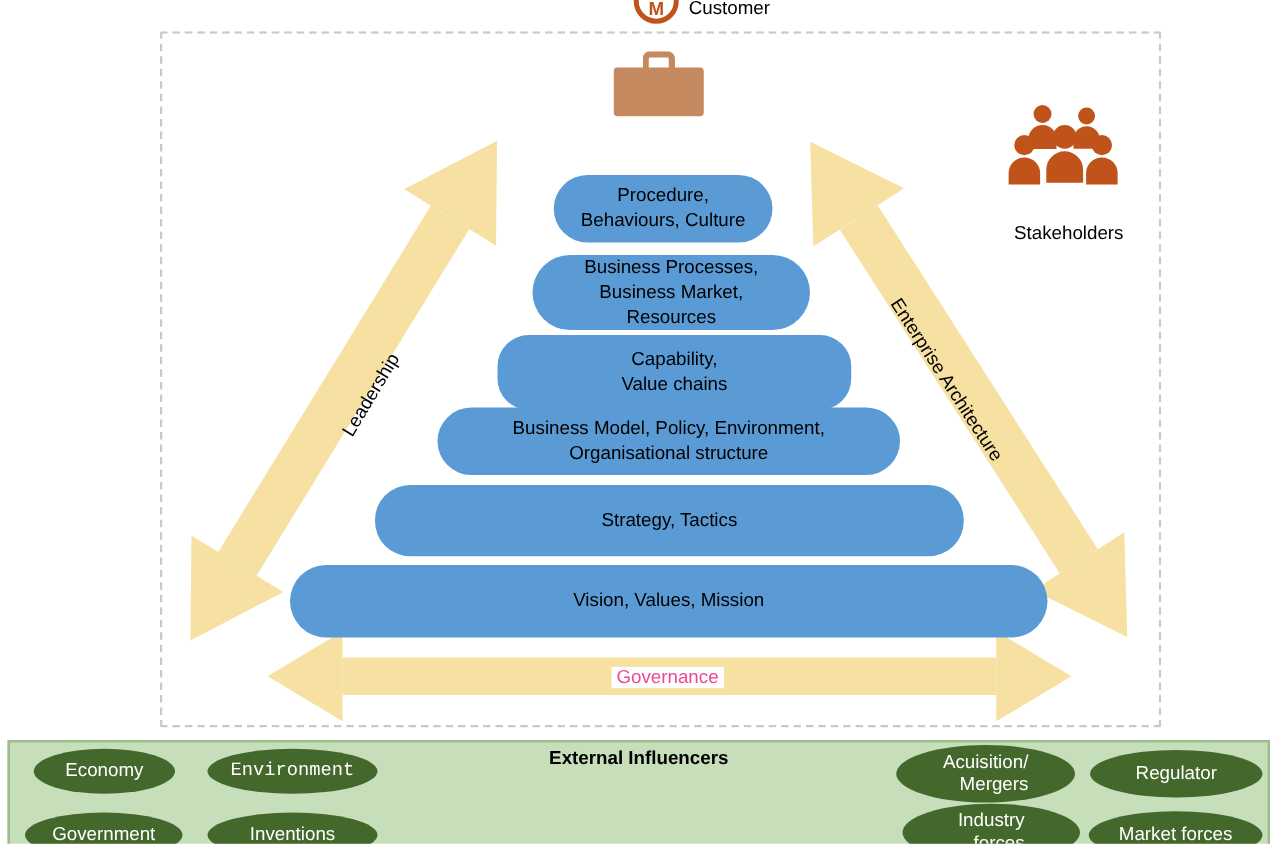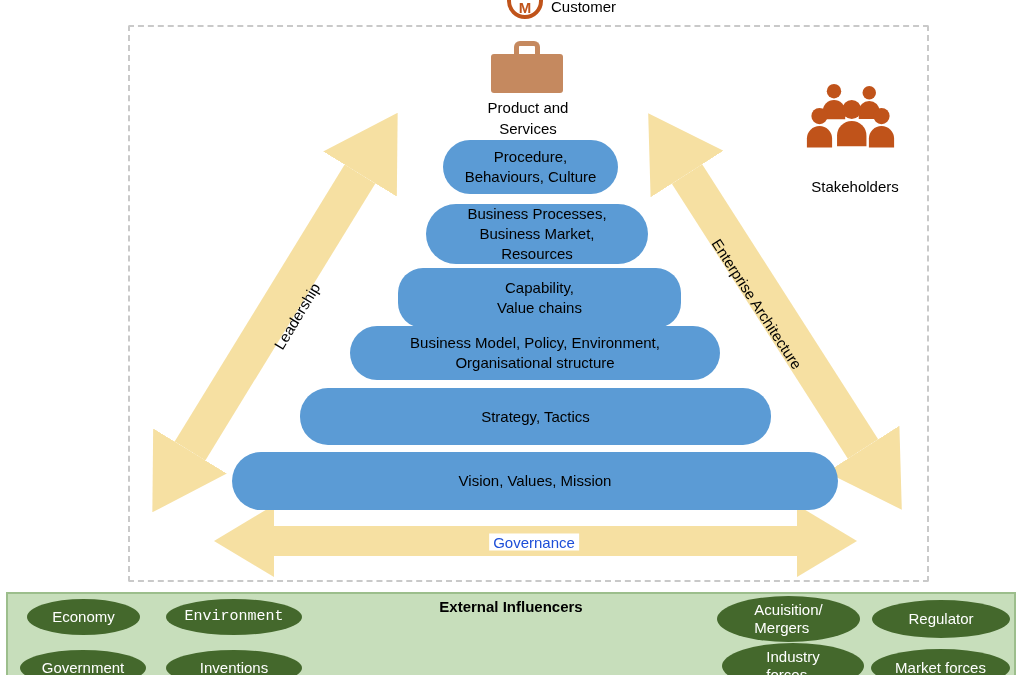--- a/index.html
+++ b/index.html
@@ -24,21 +24,21 @@
     text-align:center;white-space:pre-line;
     font-size:15px;line-height:20px;
   }
   
   .arrow-label{
     position:absolute;font-size:15px;color:#000;white-space:nowrap;
     transform-origin:center center;
   }
   .governance{
     position:absolute;left:534px;top:542px;transform:translate(-50%,-50%);
-    background:#ffffff;padding:0 4px;font-size:15px;color:#1d4ed8;
+    background:#ffffff;padding:0 4px;font-size:15px;color:#ec4899;
   }
   
   .customer-icon{
     position:absolute;left:507px;top:-17px;width:36px;height:36px;
     border:4px solid #C0531A;border-radius:50%;box-sizing:border-box;
     display:flex;align-items:flex-end;justify-content:center;
     color:#C0531A;font-weight:bold;font-size:15px;line-height:15px;
     background:#fff;
   }
   .customer-text{position:absolute;left:551px;top:-2px;font-size:15px;}
@@ -68,21 +68,21 @@
     background:#C7DEBB;border:2px solid #9CBE8C;box-sizing:border-box;
   }
   .band-title{
     position:absolute;left:0;right:0;top:4px;text-align:center;
     font-weight:bold;font-size:15px;color:#000;
   }
   .oval{
     position:absolute;background:#44682C;color:#ffffff;
     border-radius:50% / 50%;
     display:flex;align-items:center;justify-content:center;
-    text-align:left;white-space:pre-line;
+    text-align:right;white-space:pre-line;
     font-size:15px;line-height:18px;
   }
 </style>
 </head>
 <body>
 
 <div class="canvas">
 
   <div class="frame"></div>
 
@@ -103,22 +103,20 @@
 
   <div class="customer-icon">
       <span>M</span>
     </div>
   <div class="customer-text">Customer</div>
 
   <div class="briefcase">
     <div class="bc-handle"></div>
     <div class="bc-body"></div>
   </div>
-  <div class="product-label">Product and
-Services</div>
 
   <div class="row" style="left:443px;top:140px;width:175px;height:54px;border-radius:27px;">Procedure,
 Behaviours, Culture</div>
   <div class="row" style="left:426px;top:204px;width:222px;height:60px;border-radius:30px;">Business Processes,
 Business Market,
 Resources</div>
   <div class="row" style="left:398px;top:268px;width:283px;height:60px;border-radius:25px;">Capability,
 Value chains</div>
   <div class="row" style="left:350px;top:326px;width:370px;height:54px;border-radius:27px;">Business Model, Policy, Environment,
 Organisational structure</div>

